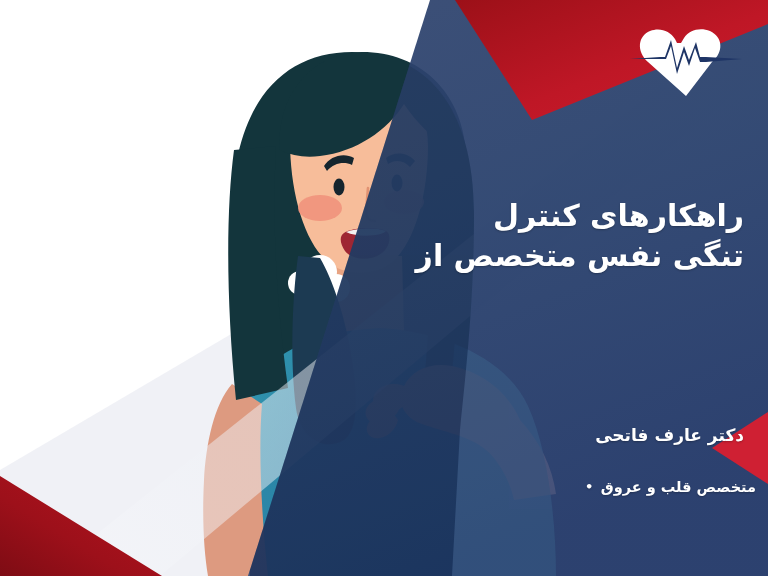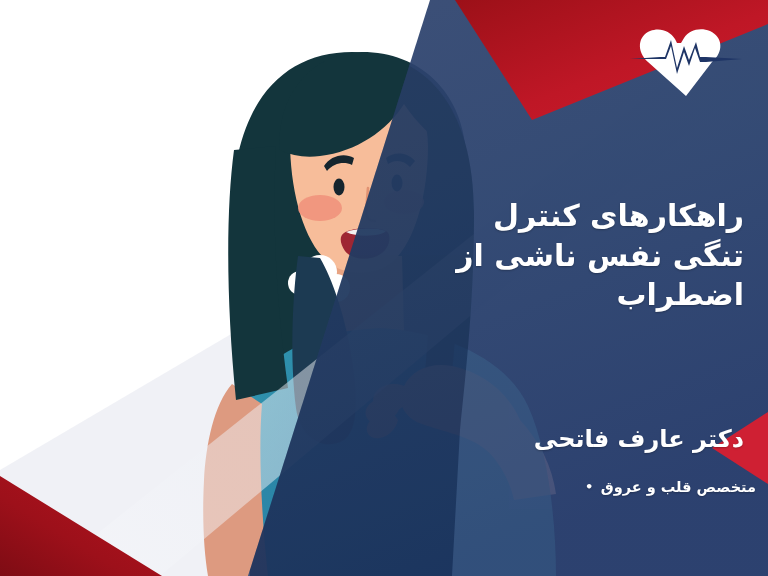--- a/index.html
+++ b/index.html
@@ -54,21 +54,21 @@
   }
 
   #doctor-name {
     position: absolute;
     right: 24px;
     top: 425px;
     width: 420px;
     text-align: right;
     direction: rtl;
     color: #ffffff;
-    font-size: 24px;
+    font-size: 17px;
     font-weight: bold;
     text-shadow: 0 1px 2px rgba(0,0,0,.25);
   }
 
   #credentials {
     position: absolute;
     right: 12px;
     top: 476px;
     width: 460px;
     direction: rtl;
@@ -248,22 +248,21 @@
       <path d="M0,33 L30,33 L36,33 L41,20 L47,48 L54,26 L59,40 L65,22
                L70,36 L76,36 L112,33 L76,31 L70,31 L66,16 L59,34
                L54,20 L47,42 L41,14 L35,31 L30,31 Z" fill="#1f3566"></path>
     </svg>
   </div>
 
   <div id="text-panel">
 
     <div id="headline">
       <span class="hl">راهکارهای کنترل</span>
-      <span class="hl">تنگی نفس ناشی از</span>
-      <span class="hl">اضطراب</span>
+      <span class="hl">تنگی نفس متخصص از</span>
     </div>
 
     <div id="doctor-name">دکتر عارف فاتحی</div>
 
     <div id="credentials">
       <span class="cred-row">
         <span>متخصص قلب و عروق</span>
         <span class="bullet">•</span>
       </span>
     </div>

